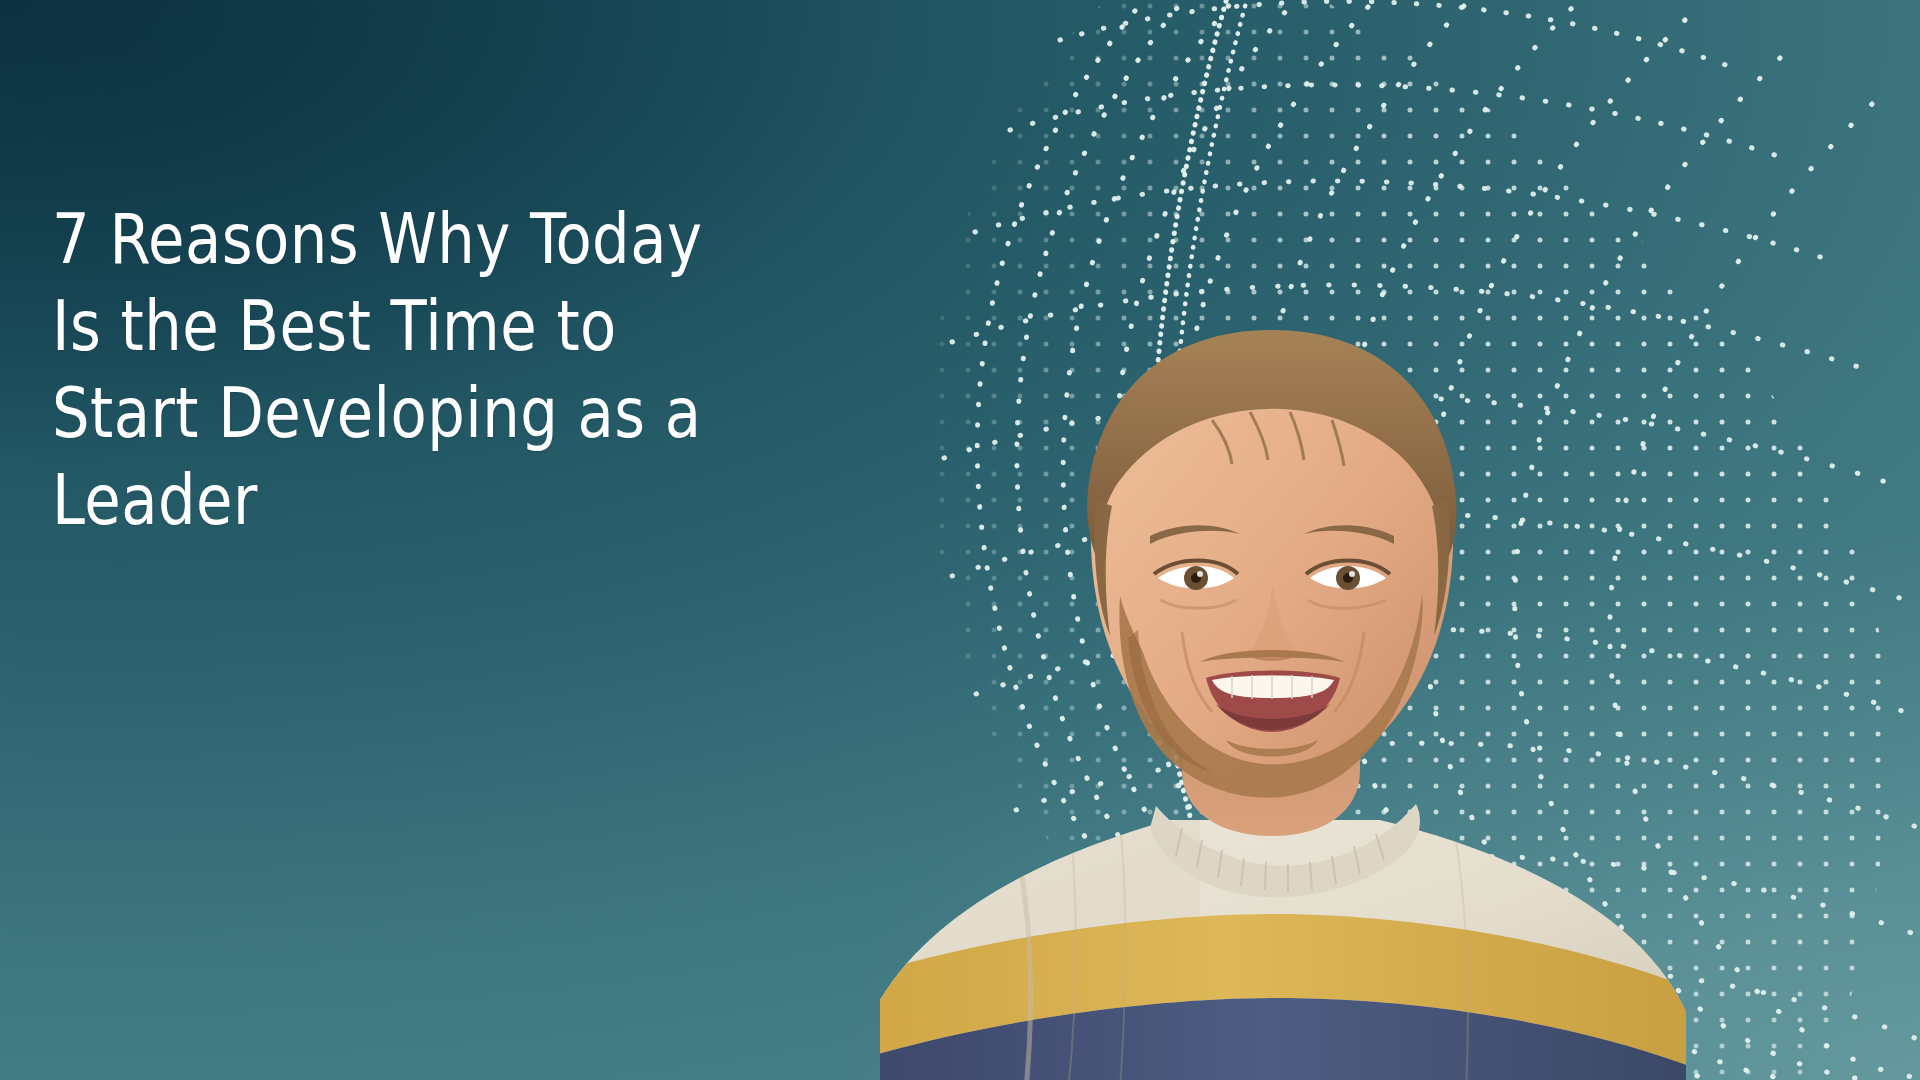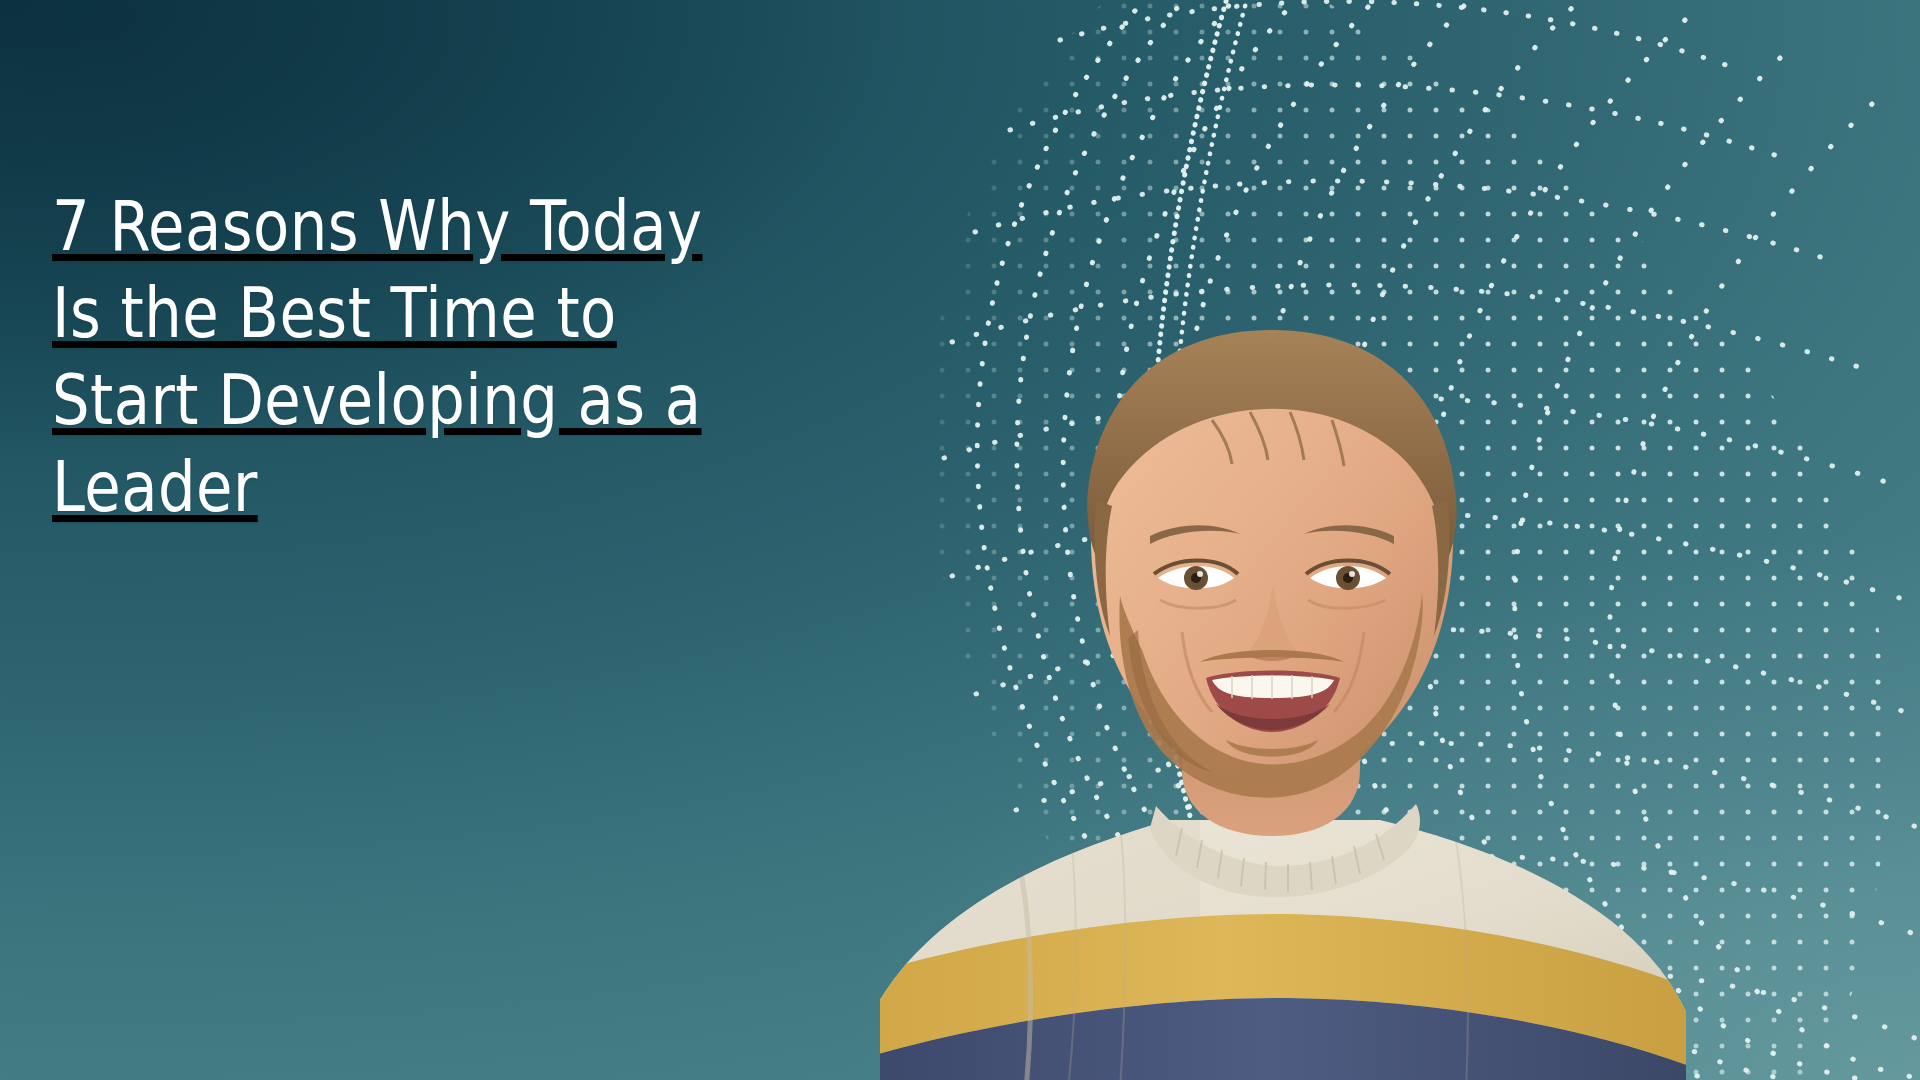--- a/index.html
+++ b/index.html
@@ -41,24 +41,23 @@
   .portrait {
     position:absolute;
     left:820px; top:300px;
     width:900px; height:790px;
   }
   .portrait svg { display:block; width:900px; height:790px; }
 
   
   .headline {
     position:absolute;
-    left:52px; top:183px;
+    left:52px; top:196px;
     width:900px;
     z-index:6;
-    text-decoration:underline;
   }
   .headline .line {
     display:block;
     color:#ffffff;
     font-family:"DejaVu Sans Condensed","Liberation Sans Narrow","Liberation Sans", sans-serif;
     font-size:70px;
     line-height:87px;
     font-weight:400;
     letter-spacing:.5px;
     white-space:nowrap;

